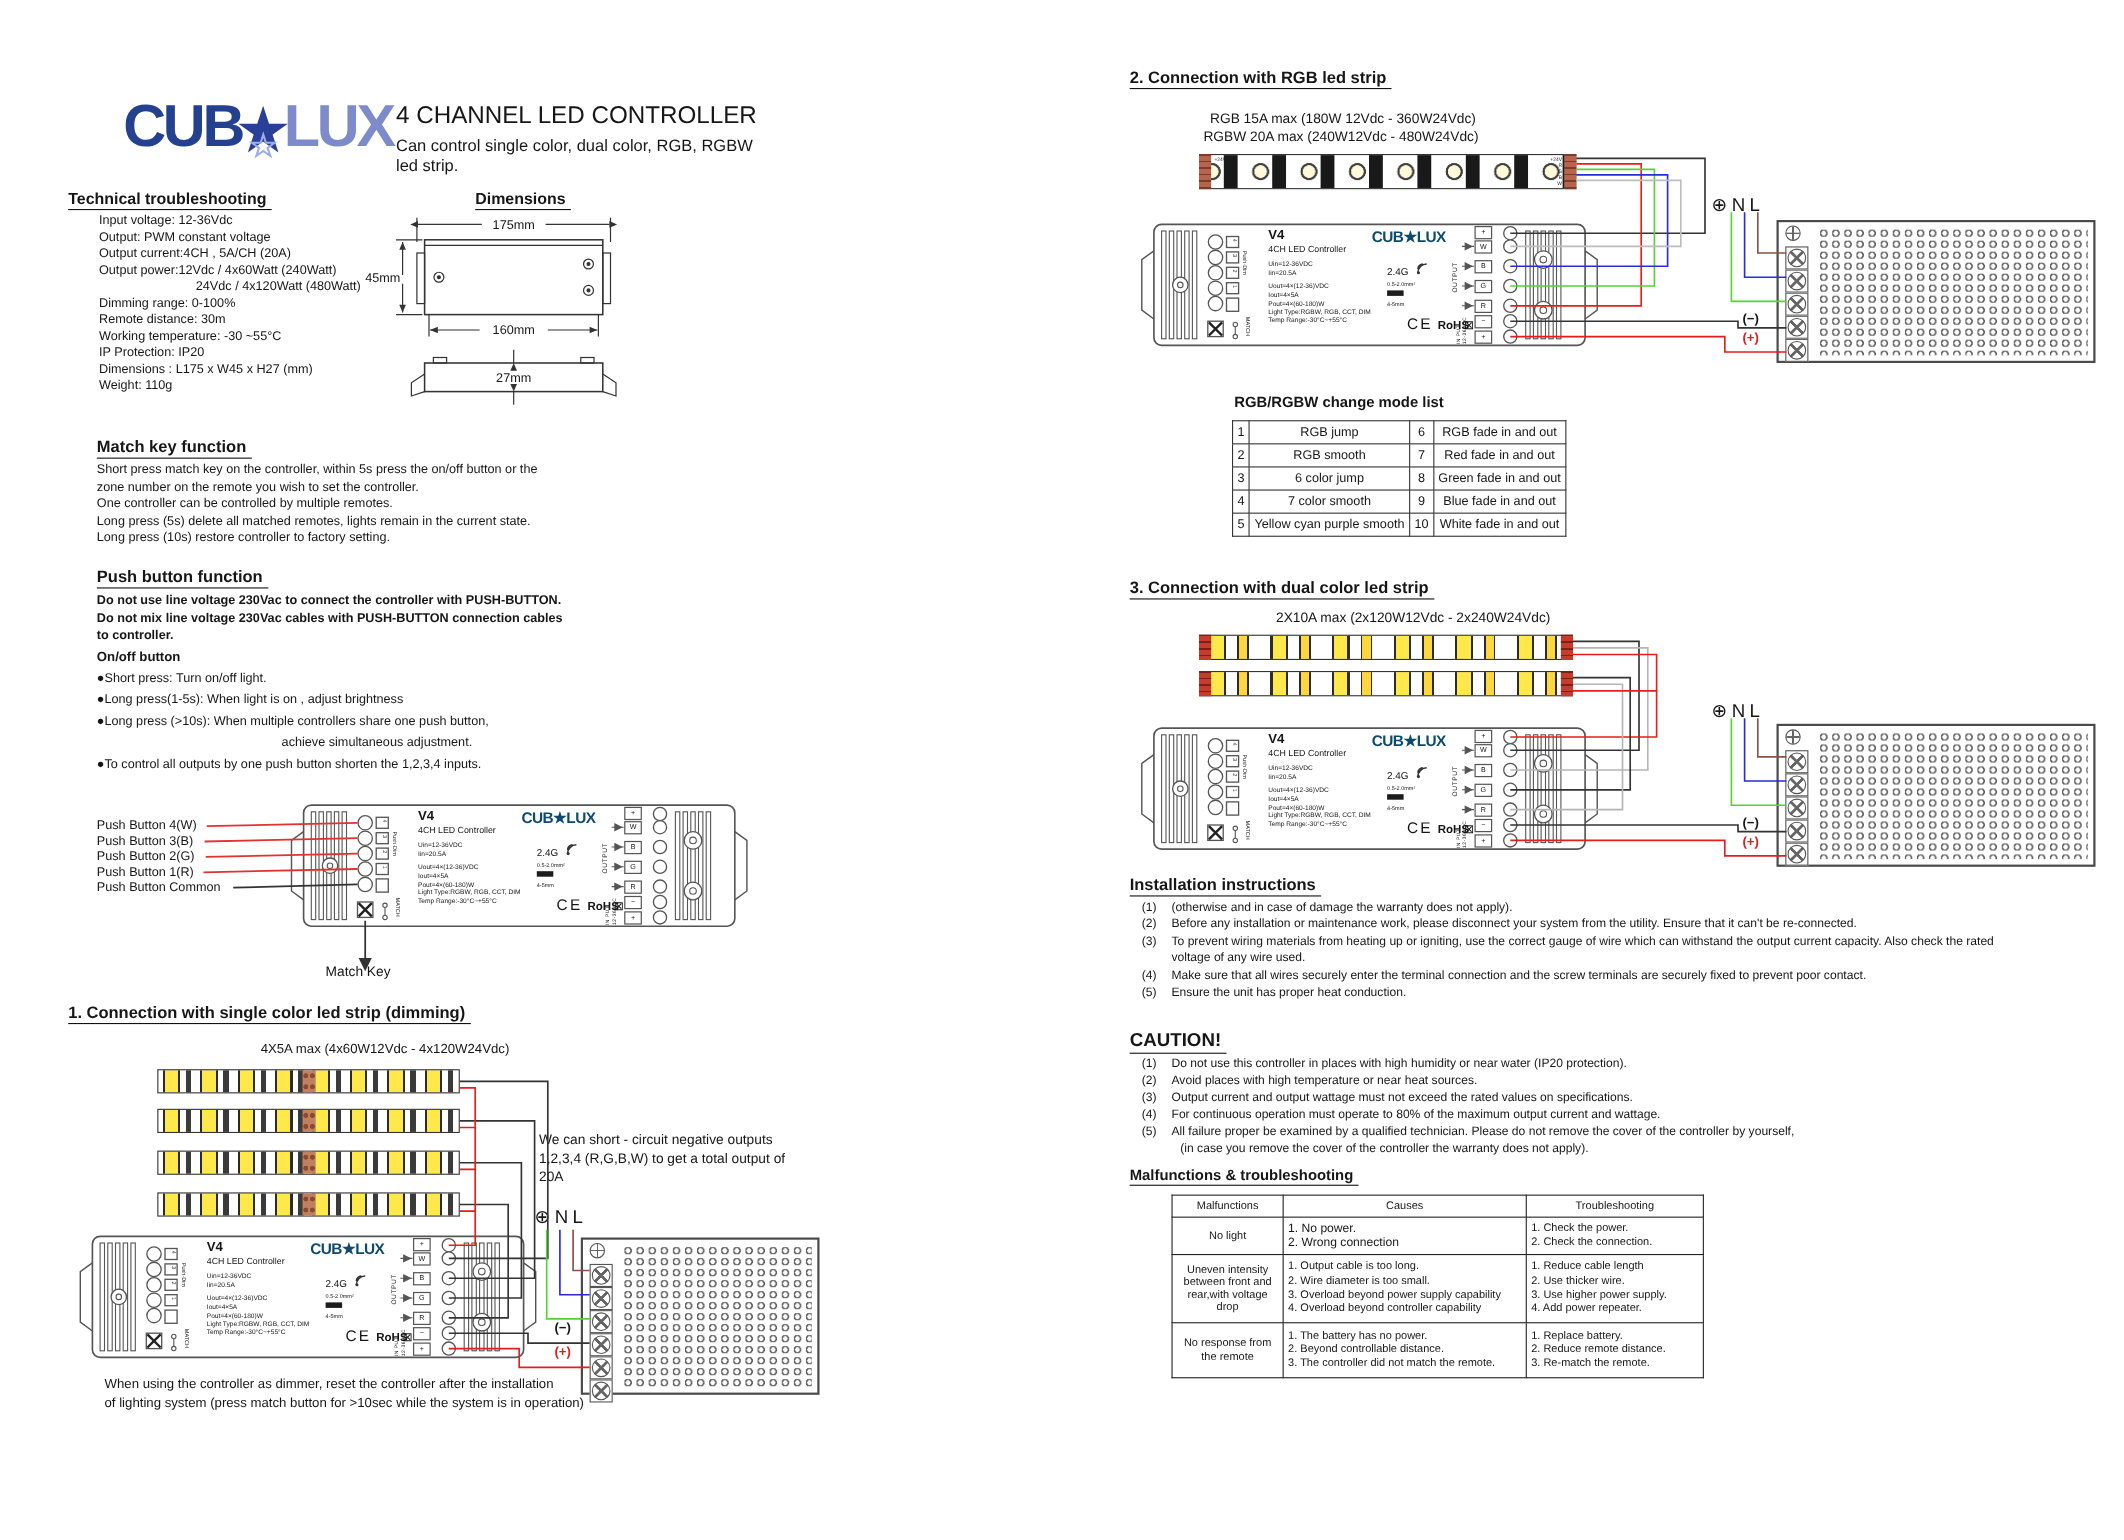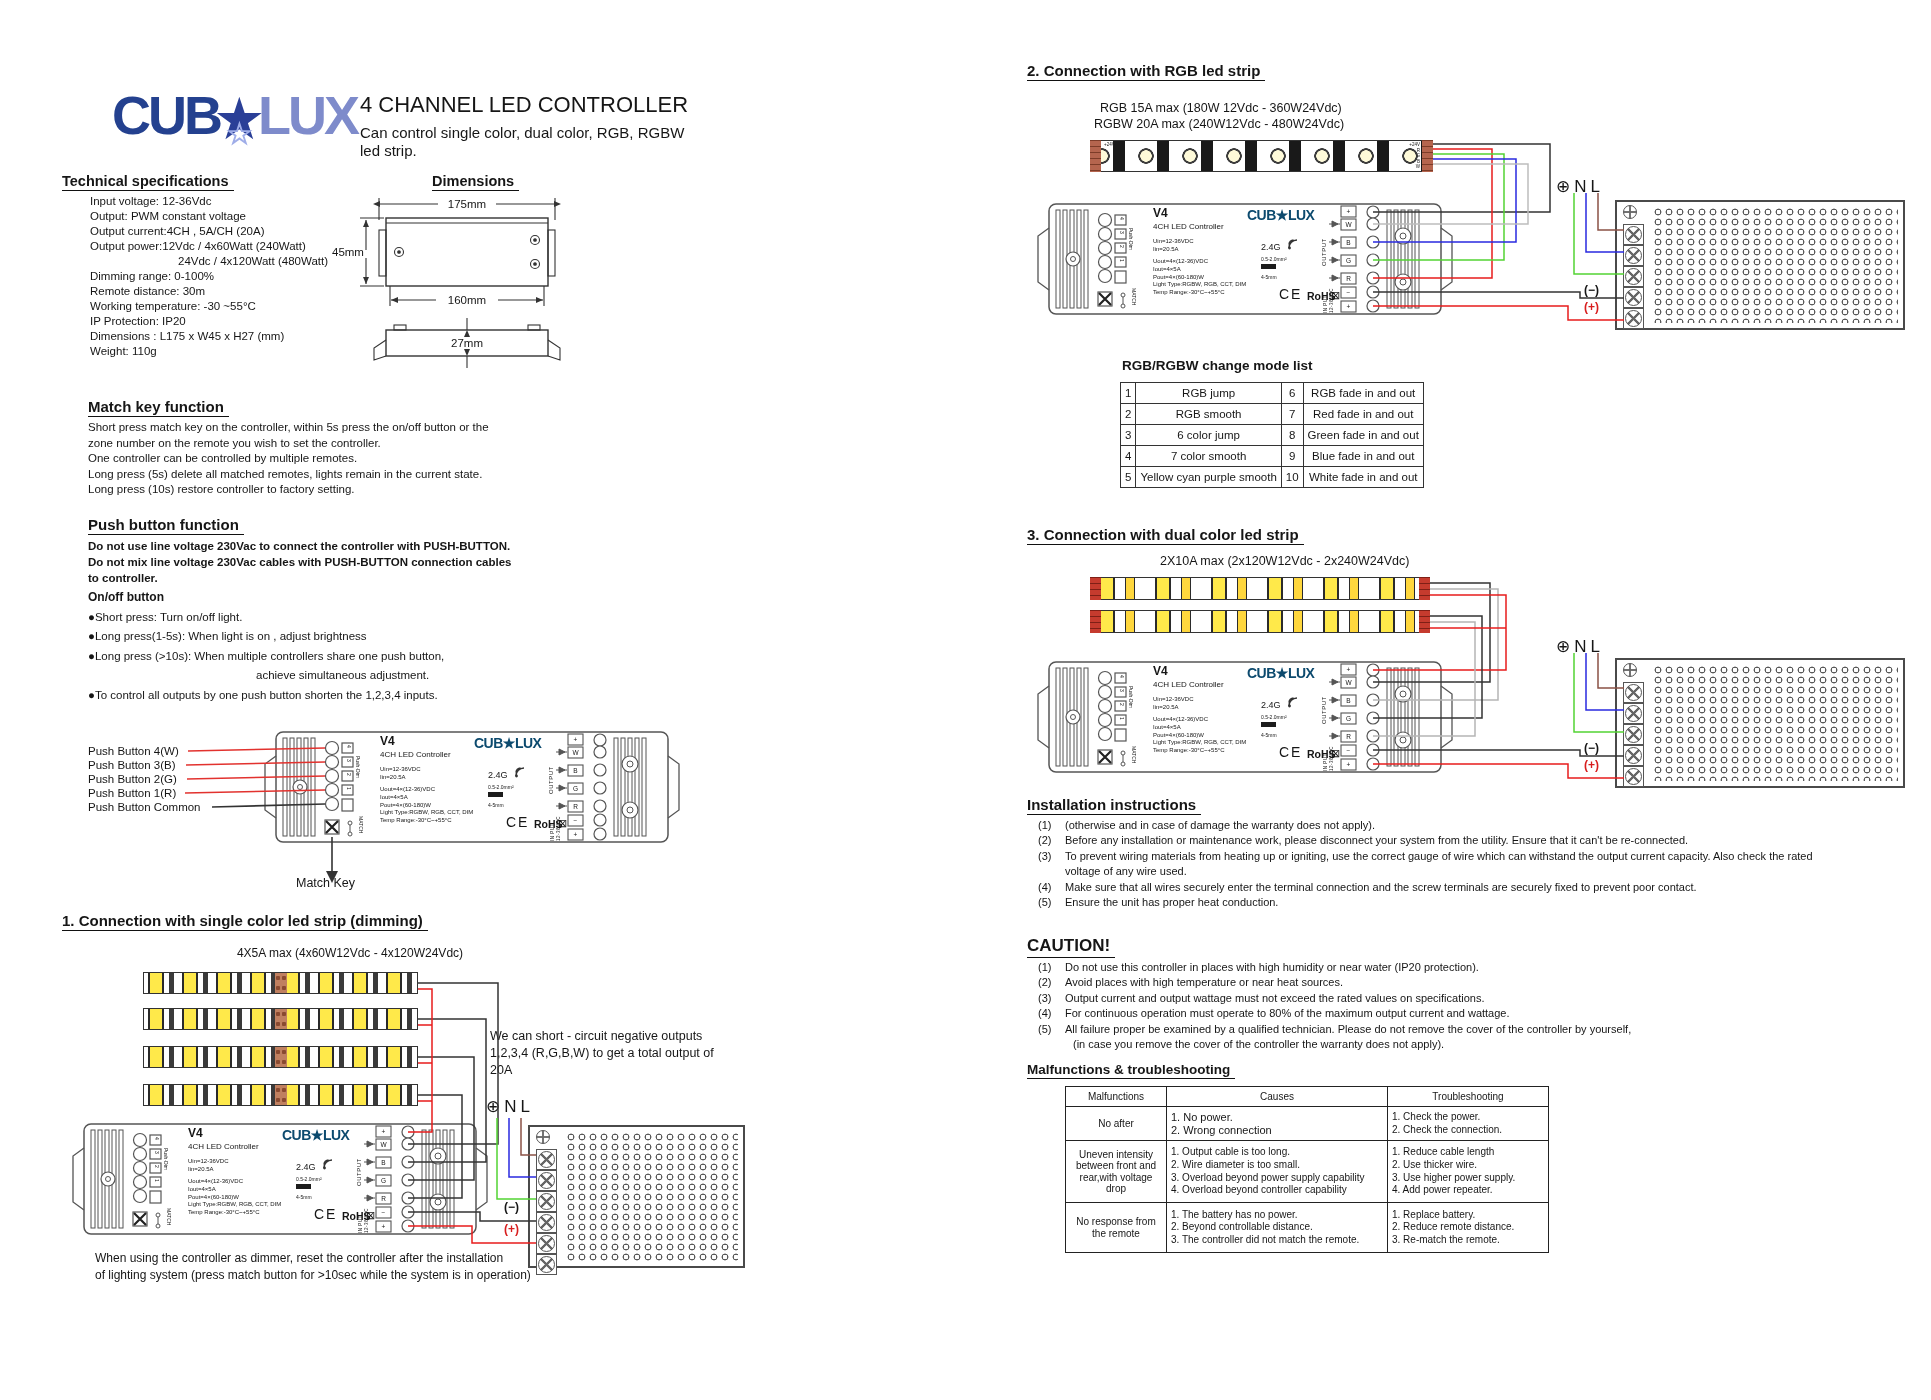--- a/index.html
+++ b/index.html
@@ -99,21 +99,21 @@
     <span class="star-big">★</span>
     <span class="star-in">☆</span>
   </span>
   <span class="lux">LUX</span>
 </div>
 
 <div class="abs" style="left:360px;top:92px;font-size:22px">4 CHANNEL LED CONTROLLER</div>
 <div class="abs" style="left:360px;top:124px;font-size:15px">Can control single color, dual color, RGB, RGBW</div>
 <div class="abs" style="left:360px;top:142px;font-size:15px">led strip.</div>
 
-<div class="abs" style="left:62px;top:172px"><span class="hu h14">Technical specifications</span></div>
+<div class="abs" style="left:62px;top:172px"><span class="hu h14">Technical troubleshooting</span></div>
 <div class="abs speclist" style="left:90px;top:194px">
   <div>Input voltage: 12-36Vdc</div>
   <div>Output: PWM constant voltage</div>
   <div>Output current:4CH , 5A/CH (20A)</div>
   <div>Output power:12Vdc / 4x60Watt (240Watt)</div>
   <div class="indent">24Vdc / 4x120Watt (480Watt)</div>
   <div>Dimming range: 0-100%</div>
   <div>Remote distance: 30m</div>
   <div>Working temperature: -30 ~55°C</div>
   <div>IP Protection: IP20</div>
@@ -946,21 +946,21 @@
 
 <div class="abs" style="left:1027px;top:1060px"><span class="hu" style="font-size:13.5px">Malfunctions  &amp; troubleshooting</span></div>
 <table class="abs tb-table" style="left:1065px;top:1086px">
   <tbody>
       <tr>
     <th style="width:92px">Malfunctions</th>
     <th style="width:212px">Causes</th>
     <th style="width:152px">Troubleshooting</th>
   </tr>
   <tr style="height:34px">
-    <td class="tb-m">No after</td>
+    <td class="tb-m">No light</td>
     <td class="tb-lines" style="font-size:11px">
           <div>1. No power.</div>
           <div>2. Wrong connection</div>
         </td>
     <td class="tb-lines">
           <div>1. Check the power.</div>
           <div>2. Check the connection.</div>
         </td>
   </tr>
   <tr style="height:62px">

